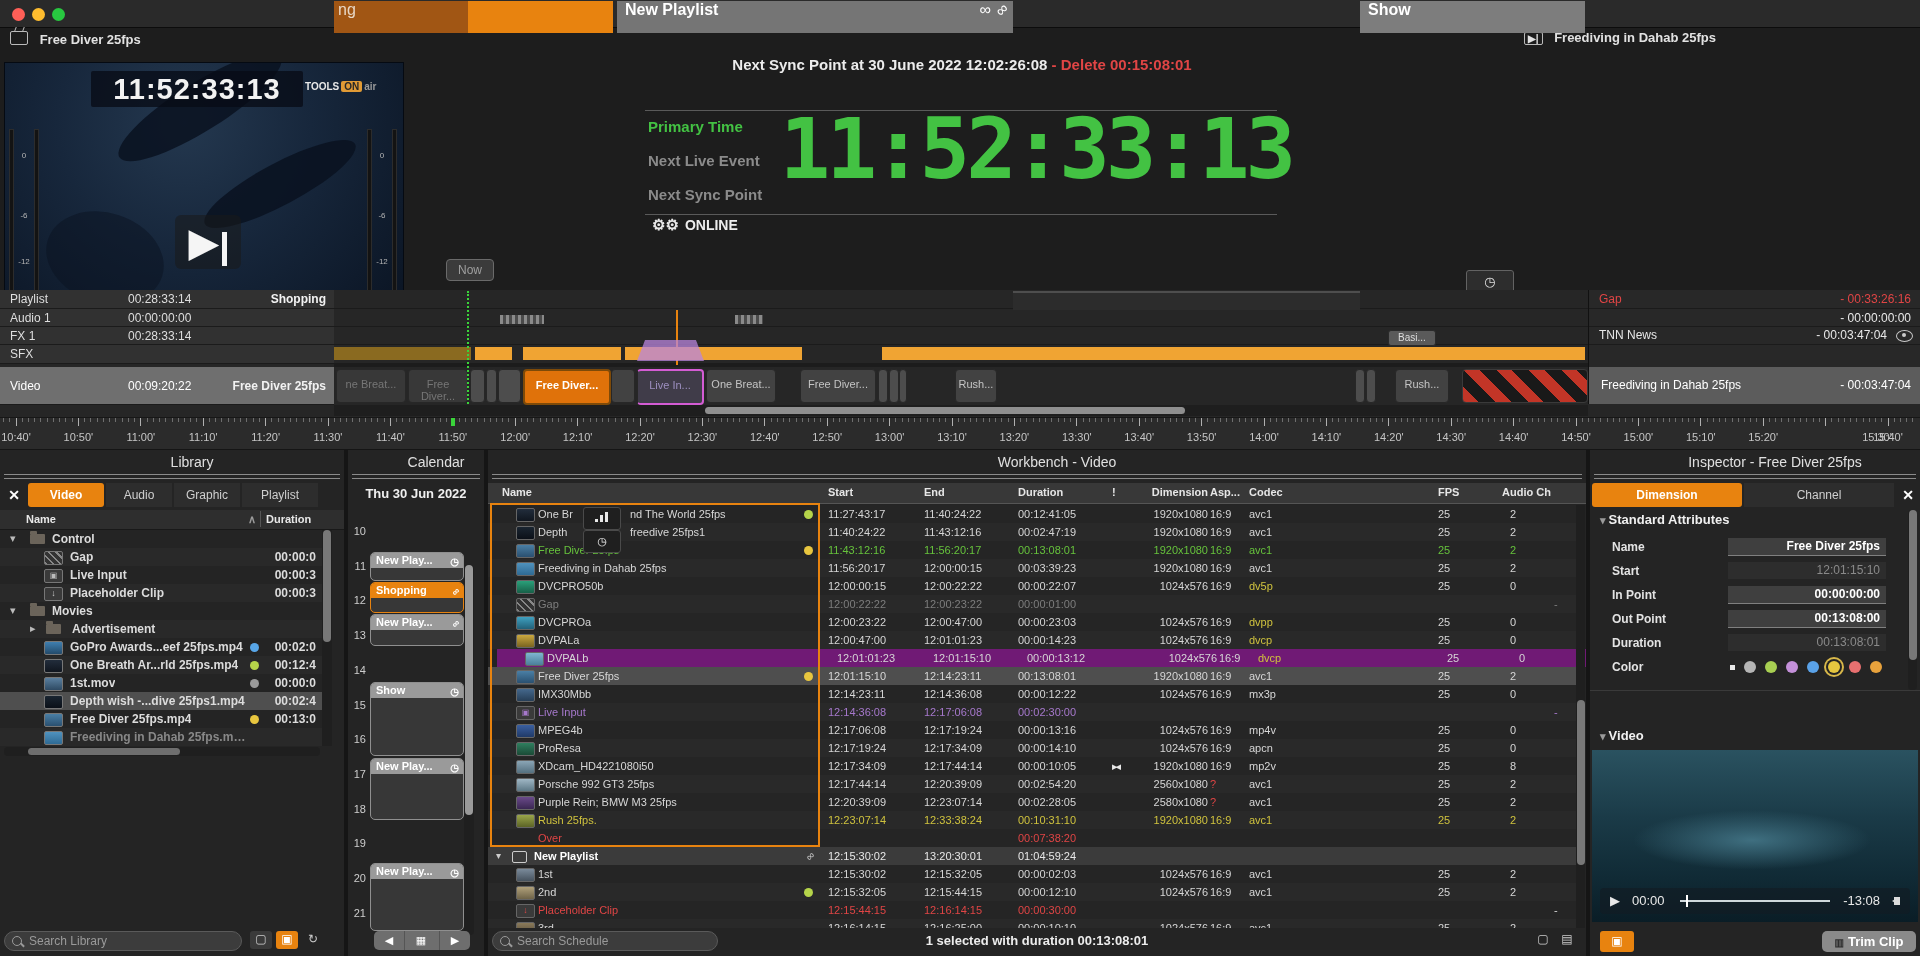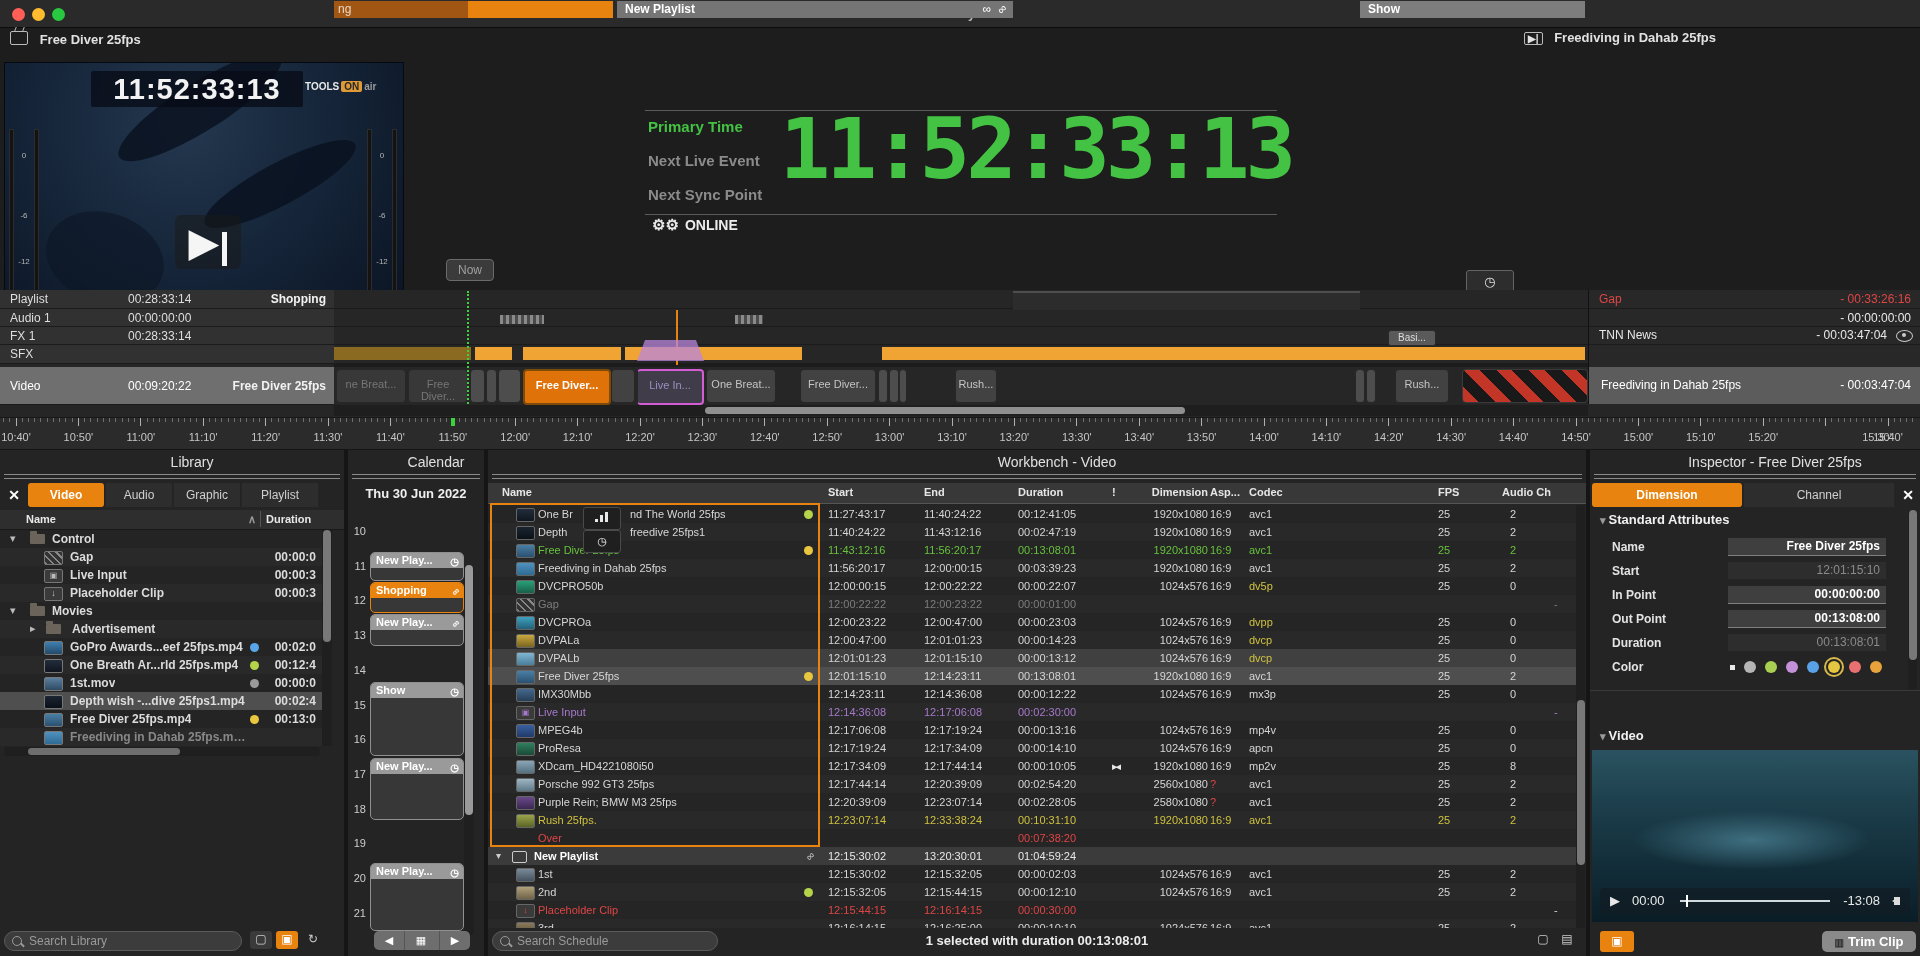--- a/index.html
+++ b/index.html
@@ -41,21 +41,21 @@
   #alarm-btn{left:1466px;top:270px;width:46px;height:22px;border:1px solid #636363;border-radius:3px;background:#2d2d2d;color:#ddd;text-align:center;line-height:21px;font-size:13px;}
   
   #tl-bg{left:0;top:290px;width:1920px;height:127px;background:#262626;}
   #tl-head{left:0;top:290px;width:334px;height:114px;}
   .trow{position:absolute;left:0;width:334px;background:#313131;border-bottom:1px solid #1b1b1b;font-size:12px;color:#dedede;}
   .trow .tn{position:absolute;left:10px;top:50%;transform:translateY(-50%);}
   .trow .tt{position:absolute;left:128px;top:50%;transform:translateY(-50%);}
   .trow .tx{position:absolute;right:8px;top:50%;transform:translateY(-50%);font-weight:bold;color:#f2f2f2;}
   #tl-body{left:334px;top:290px;width:1254px;height:114px;background:#262626;}
   .rowline{position:absolute;left:0;width:1254px;height:1px;background:#1b1b1b;}
-  .plblock{position:absolute;top:1px;height:17px;font-size:12px;color:#fff;line-height:17px;}
+  .plblock{position:absolute;top:1px;height:32px;font-size:16px;color:#fff;line-height:17px;}
   #right-col{left:1588px;top:290px;width:332px;height:114px;background:#282828;border-left:1px solid #111;font-size:12px;}
   .rrow{position:absolute;left:0;width:332px;}
   .red{color:#e04545;}
   .eye{display:inline-block;width:15px;height:10px;border:1px solid #c9c9c9;border-radius:50%;position:relative;}
   .eye::after{content:"";position:absolute;left:5px;top:2px;width:4px;height:4px;border-radius:50%;background:#c9c9c9;}
   .clip{position:absolute;top:369px;height:32px;background:#424242;border:1px solid #272727;border-radius:4px;color:#c4c4c4;font-size:11px;text-align:center;overflow:hidden;}
   .clip span{display:inline-block;margin-top:8px;}
   .clip.dim{background:#383838;color:#767676;}
   .clip.sel{background:#e0720a;border:2px solid #7e4a08;color:#fff;font-weight:bold;}
   .clip.live{background:#403c49;color:#9d8fc0;border:2px solid #d45cd4;border-left:1px solid #272727;}
@@ -159,20 +159,23 @@
     <div class="abs meter" id="meterR" style="left:362px;">
         <div style="position: absolute; left: 0px; top: 0px; width: 3px; height: 100%; background: rgb(19, 19, 19); border: 1px solid rgb(44, 44, 44);"></div>
         <div style="position: absolute; right: 0px; top: 0px; width: 3px; height: 100%; background: rgb(19, 19, 19); border: 1px solid rgb(44, 44, 44);"></div>
         <div class="mlabel" style="top: 22px;">0</div>
         <div class="mlabel" style="top: 82px;">-6</div>
         <div class="mlabel" style="top: 128px;">-12</div>
         <div class="mlabel" style="top: 168px;">-20</div>
       </div>
   </div>
 
+  <div class="abs" id="sync-line">
+    <span>Next Sync Point at 30 June 2022 12:02:26:08</span><span class="red"> - Delete 00:15:08:01</span>
+  </div>
   <div class="abs hline" style="left:645px;top:110px;width:632px;"></div>
   <div class="abs st-label" style="top:118px;color:#43c243;">Primary Time</div>
   <div class="abs st-label" style="top:152px;color:#8b8b8b;">Next Live Event</div>
   <div class="abs st-label" style="top:186px;color:#8b8b8b;">Next Sync Point</div>
   <div class="abs" id="master-clock">11:52:33:13</div>
   <div class="abs hline" style="left:645px;top:214px;width:632px;"></div>
   <div class="abs" id="online-row">
     <span class="gear">⚙⚙</span><span>ONLINE</span>
   </div>
   <div class="abs" id="now-btn">Now</div>
@@ -876,21 +879,21 @@
           <span class="c" style="left: 50px; color: rgb(214, 214, 214);">DVPALa</span>
           <span class="c" style="left: 340px; color: rgb(214, 214, 214);">12:00:47:00</span>
           <span class="c" style="left: 436px; color: rgb(214, 214, 214);">12:01:01:23</span>
           <span class="c" style="left: 530px; color: rgb(214, 214, 214);">00:00:14:23</span>
           <span class="c" style="left: 643px; width: 77px; text-align: right;">1024x576</span>
           <span class="c" style="left: 722px;">16:9</span>
           <span class="c" style="left: 761px; color: rgb(207, 194, 62);">dvcp</span>
           <span class="c" style="left: 950px;">25</span>
           <span class="c" style="left: 1022px;">0</span>
         </div>
-        <div class="wrow" style="top: 144px; background: #404040;">
+        <div class="wrow" style="top: 144px; background: #701a75; margin-left: 9px;">
           <span style="position: absolute; left: 28px; top: 3px; width: 17px; height: 12px; border: 1px solid rgb(102, 102, 102); border-radius: 2px; background: linear-gradient(rgb(127, 181, 208), rgb(74, 127, 154));"></span>
           <span class="c" style="left: 50px; color: rgb(214, 214, 214);">DVPALb</span>
           <span class="c" style="left: 340px; color: rgb(214, 214, 214);">12:01:01:23</span>
           <span class="c" style="left: 436px; color: rgb(214, 214, 214);">12:01:15:10</span>
           <span class="c" style="left: 530px; color: rgb(214, 214, 214);">00:00:13:12</span>
           <span class="c" style="left: 643px; width: 77px; text-align: right;">1024x576</span>
           <span class="c" style="left: 722px;">16:9</span>
           <span class="c" style="left: 761px; color: rgb(207, 194, 62);">dvcp</span>
           <span class="c" style="left: 950px;">25</span>
           <span class="c" style="left: 1022px;">0</span>

